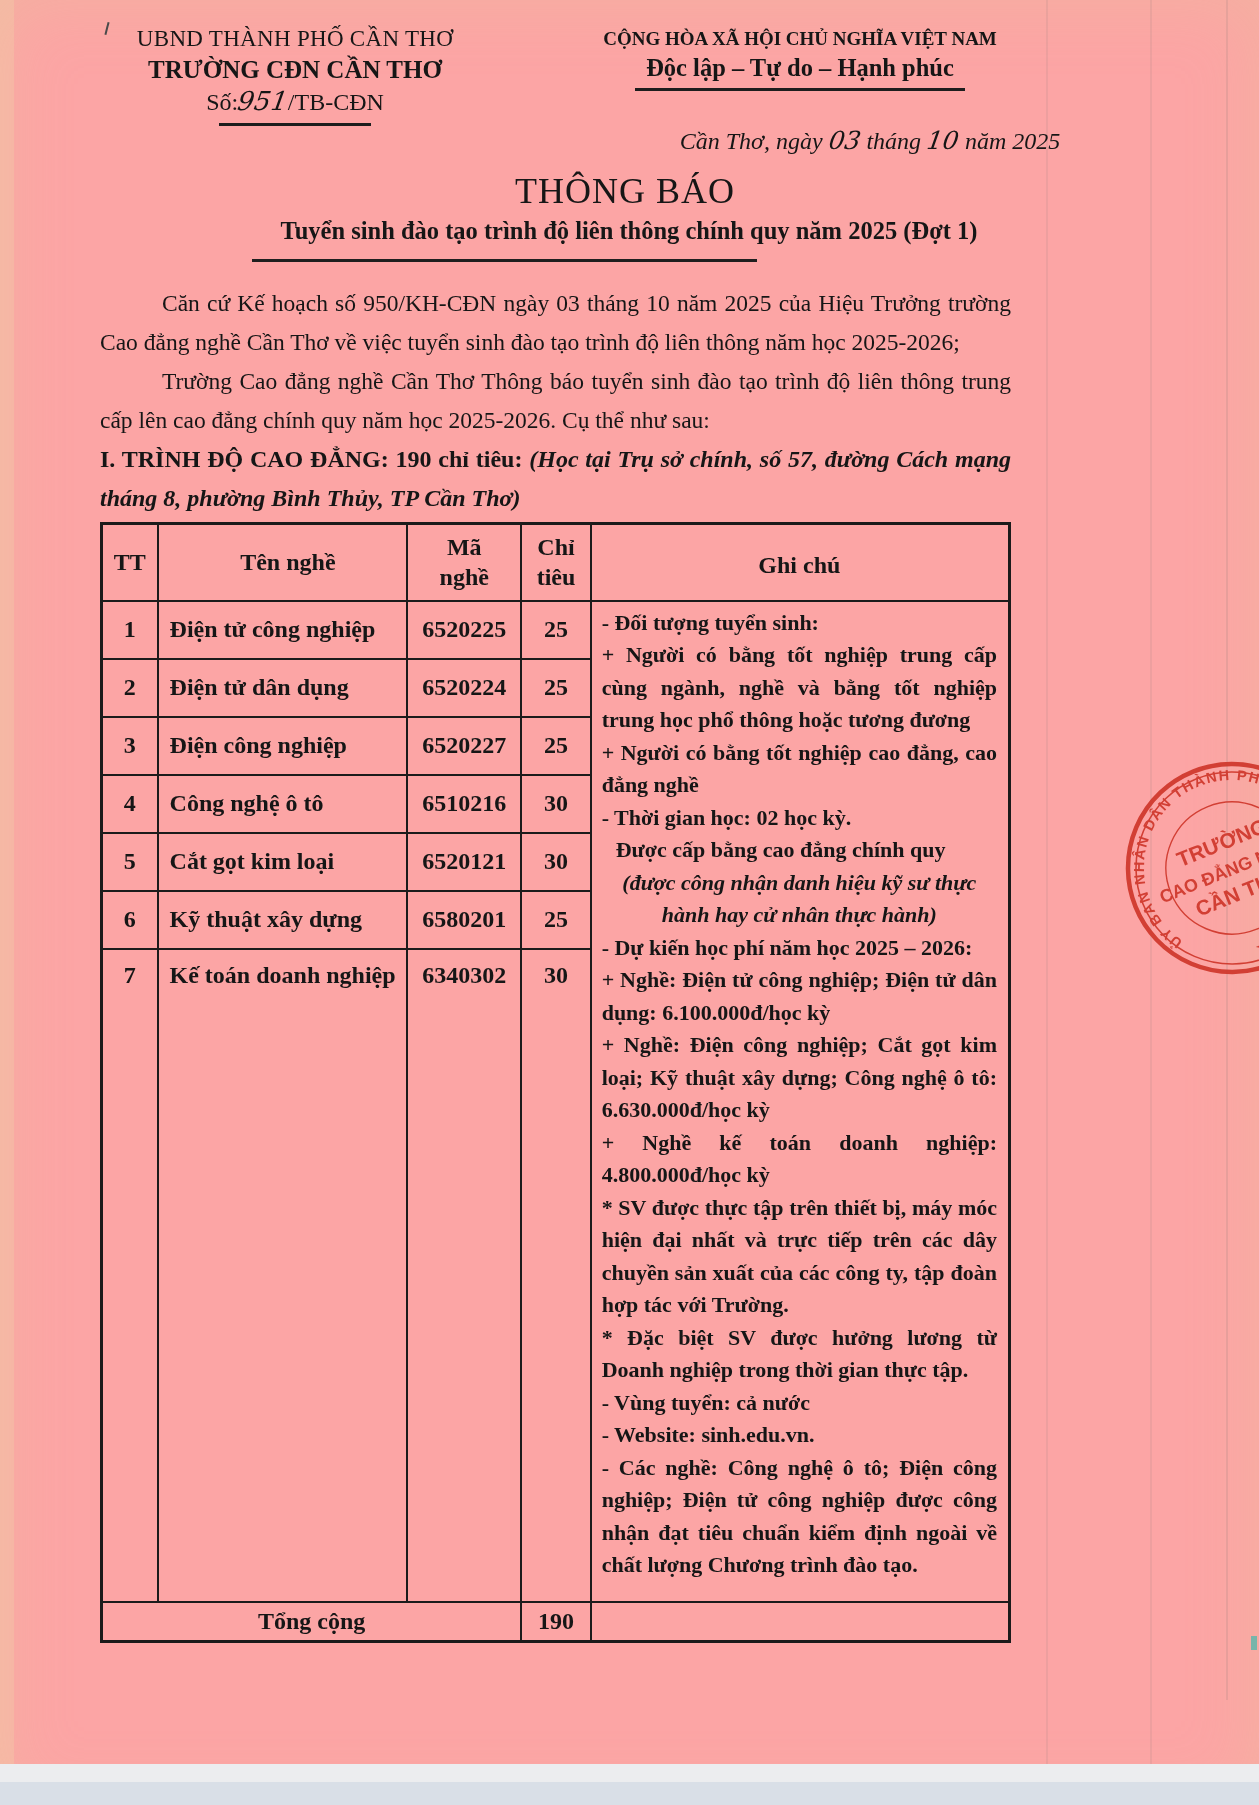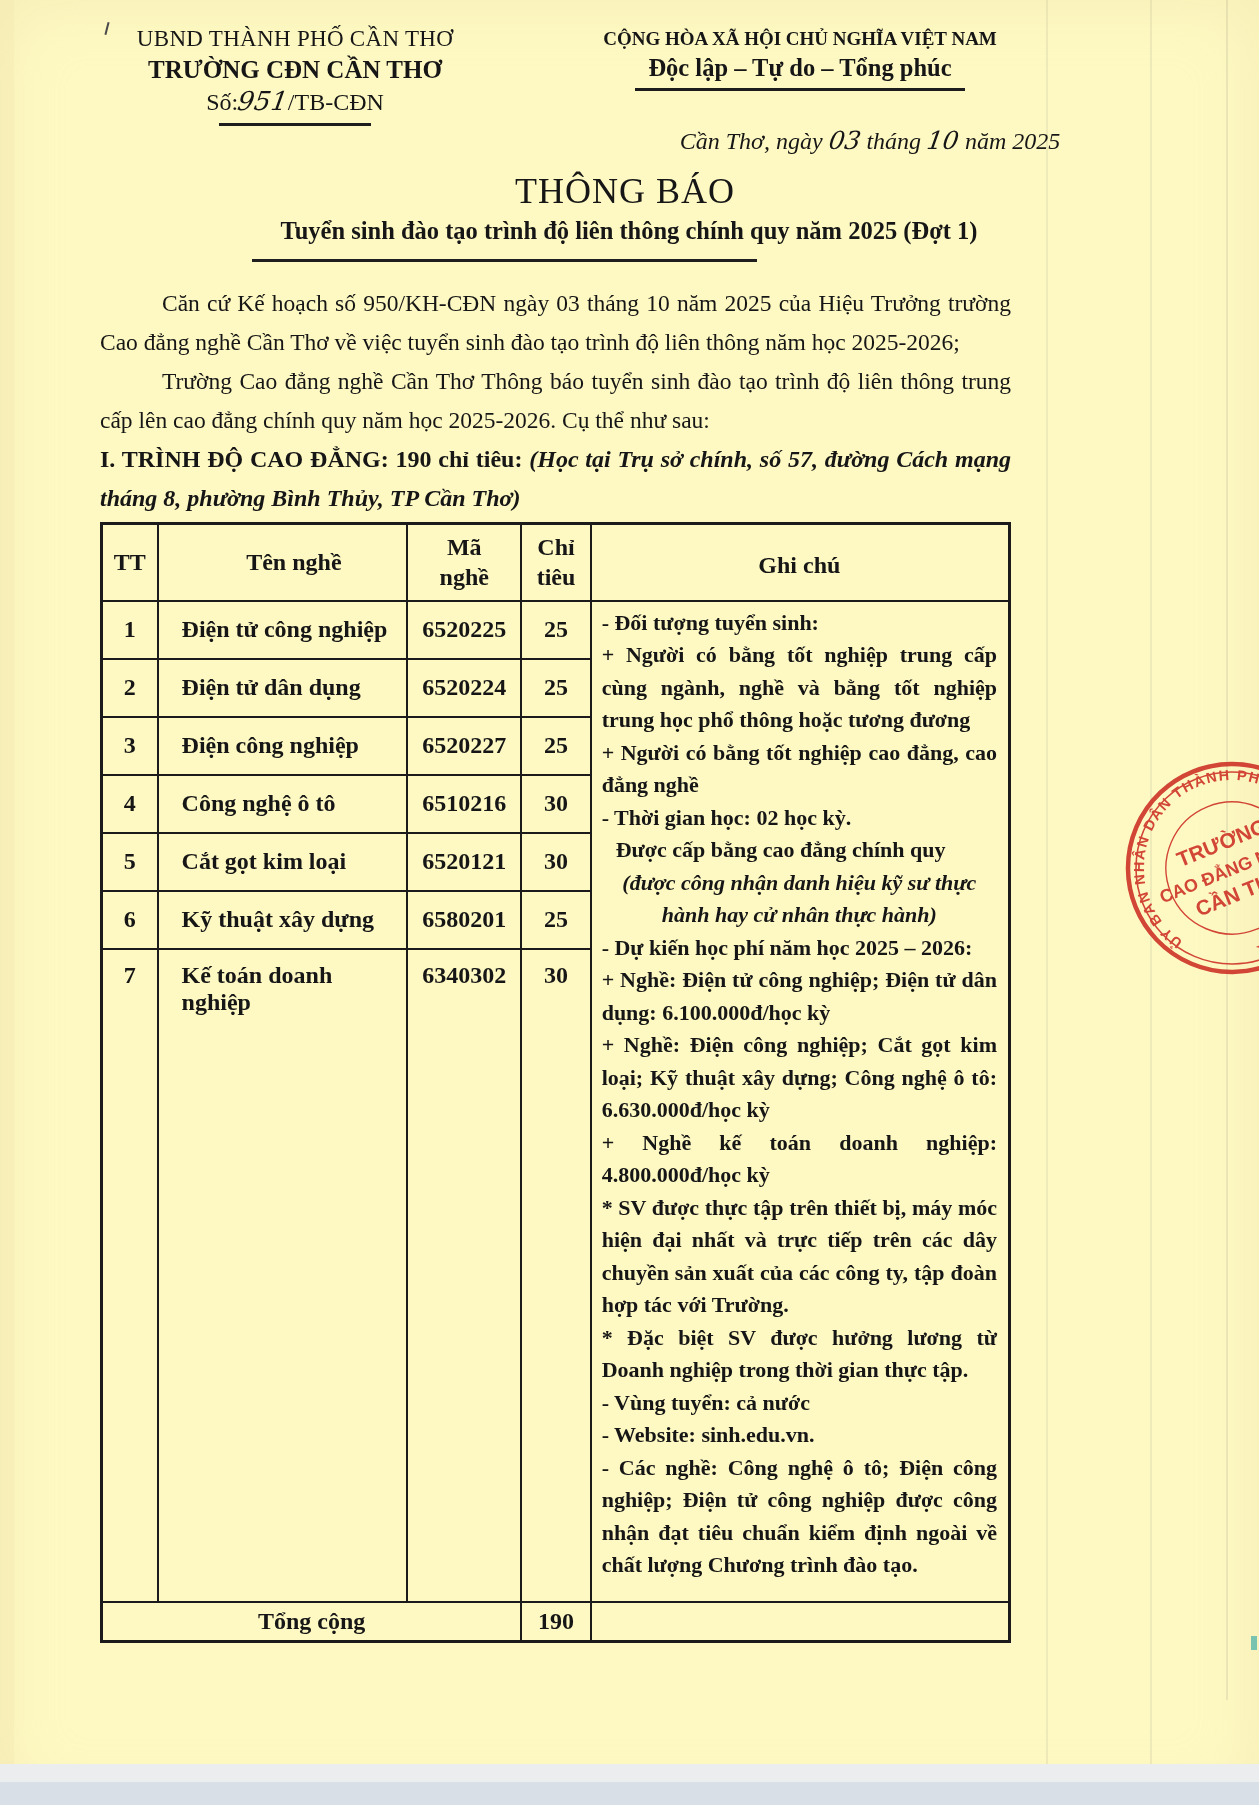--- a/index.html
+++ b/index.html
@@ -1,19 +1,19 @@
 <!DOCTYPE html>
 <html><head>
 <meta charset="utf-8">
 <style>
   * { margin:0; padding:0; box-sizing:border-box; }
   html,body { background:#e8e8e8; }
   .page {
     position:relative; width:1259px; height:1805px;
-    background:#fef9c3; overflow:hidden;
+    background:#fca5a5; overflow:hidden;
     font-family:"Liberation Serif", serif; color:#161616;
     box-shadow: inset 0 0 70px rgba(226,210,150,0.30);
   }
   
   .tick-mark { position:absolute; left:106px; top:22px; width:2px; height:13px;
     background:#4a4a4a; transform:rotate(14deg); }
   .crease { position:absolute; top:0; width:2px; height:1765px; background:rgba(110,110,110,0.10); }
   .crease.c1 { left:1046px; } .crease.c2 { left:1150px; } .crease.c3 { left:1226px; height:1700px; background:rgba(110,110,110,0.13);}
   .teal-mark { position:absolute; left:1251px; top:1636px; width:6px; height:14px; background:#58b8ad; opacity:.8; }
   .bottom-strip { position:absolute; left:0; top:1764px; width:100%; height:18px; background:#ecedef; }
@@ -46,21 +46,21 @@
   .section-head { font-size:24px; line-height:39px; font-weight:bold; text-align:justify; }
   .section-head .it { font-style:italic; }
   
   table.main { border-collapse:collapse; table-layout:fixed; width:911px; margin-top:4px;
     border:3px solid #1b1b1b; }
   table.main th, table.main td { border:2px solid #1b1b1b; }
   th { font-size:24px; font-weight:bold; text-align:center; white-space:pre-line; height:77px;
        vertical-align:middle; line-height:1.25; }
   td { font-size:24px; vertical-align:middle; }
   .c-tt    { width:55px;  text-align:center; font-weight:bold; }
-  .c-name  { width:245px; padding-left:23px; font-weight:bold; }
+  .c-name  { width:245px; padding-left:11px; font-weight:bold; }
   .c-code  { width:112px; text-align:center; font-weight:bold; }
   .c-quota { width:68px;  text-align:center; font-weight:bold; }
   .c-notes { width:411px; vertical-align:top; padding:5px 11px 0 10px; }
   tr.data-row td { height:58px; }
   tr.tall-row td { height:653px; vertical-align:top; padding-top:12px; }
   tr.total-row td { height:40px; font-weight:bold; text-align:center; font-size:24px; }
   .note { font-size:22px; font-weight:bold; line-height:32.5px; text-align:justify; }
   .note.it { font-style:italic; text-align:center; line-height:32.5px; }
   .note.ind { text-indent:14px; }
   
@@ -84,21 +84,21 @@
 
   <div class="hdr-left">
     <div class="l1">UBND THÀNH PHỐ CẦN THƠ</div>
     <div class="l2">TRƯỜNG CĐN CẦN THƠ</div>
     <div class="l3"><span>Số:</span><span class="hand">951</span><span>/TB-CĐN</span></div>
     <div class="rule"></div>
   </div>
 
   <div class="hdr-right">
     <div class="l1">CỘNG HÒA XÃ HỘI CHỦ NGHĨA VIỆT NAM</div>
-    <div class="l2">Độc lập – Tự do – Tổng phúc</div>
+    <div class="l2">Độc lập – Tự do – Hạnh phúc</div>
     <div class="rule"></div>
   </div>
 
   <div class="dateline">
     <span>Cần Thơ, ngày</span>
     <span class="hand">03</span>
     <span>tháng</span>
     <span class="hand">10</span>
     <span>năm 2025</span>
   </div>

